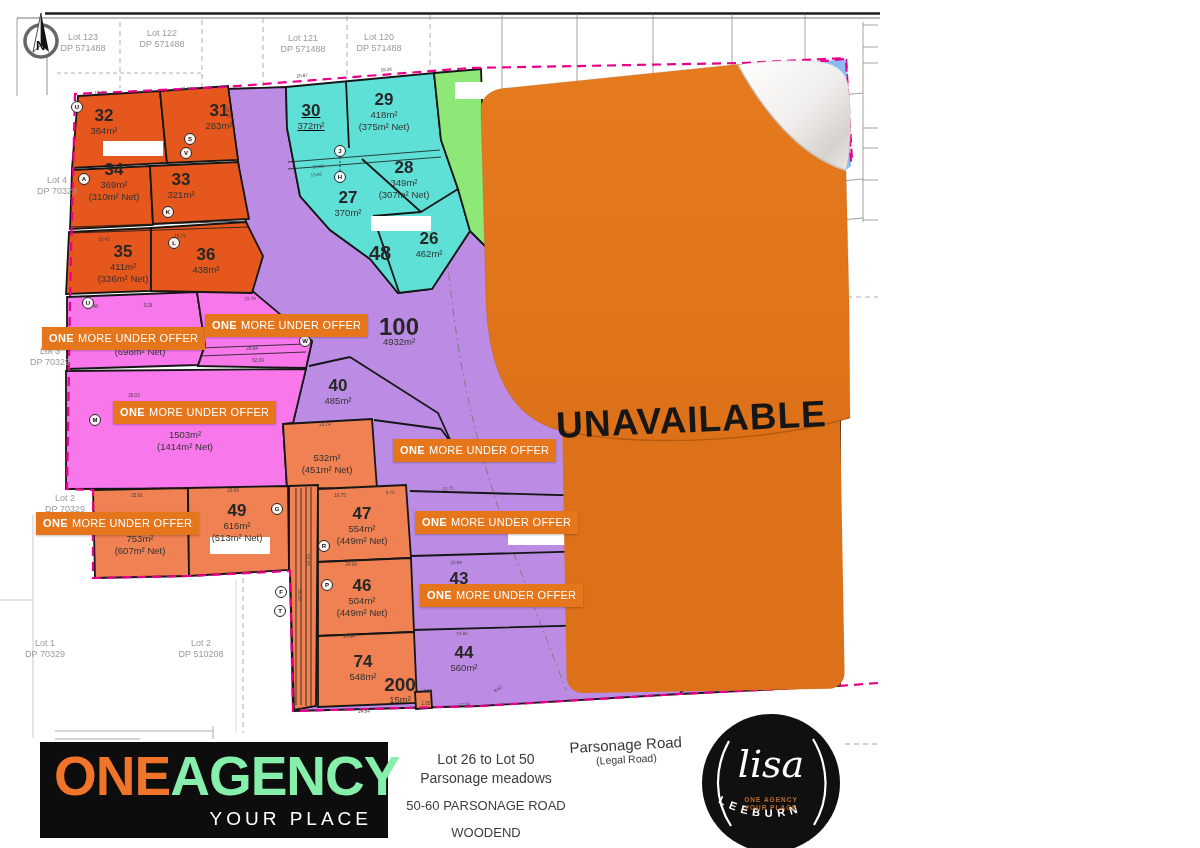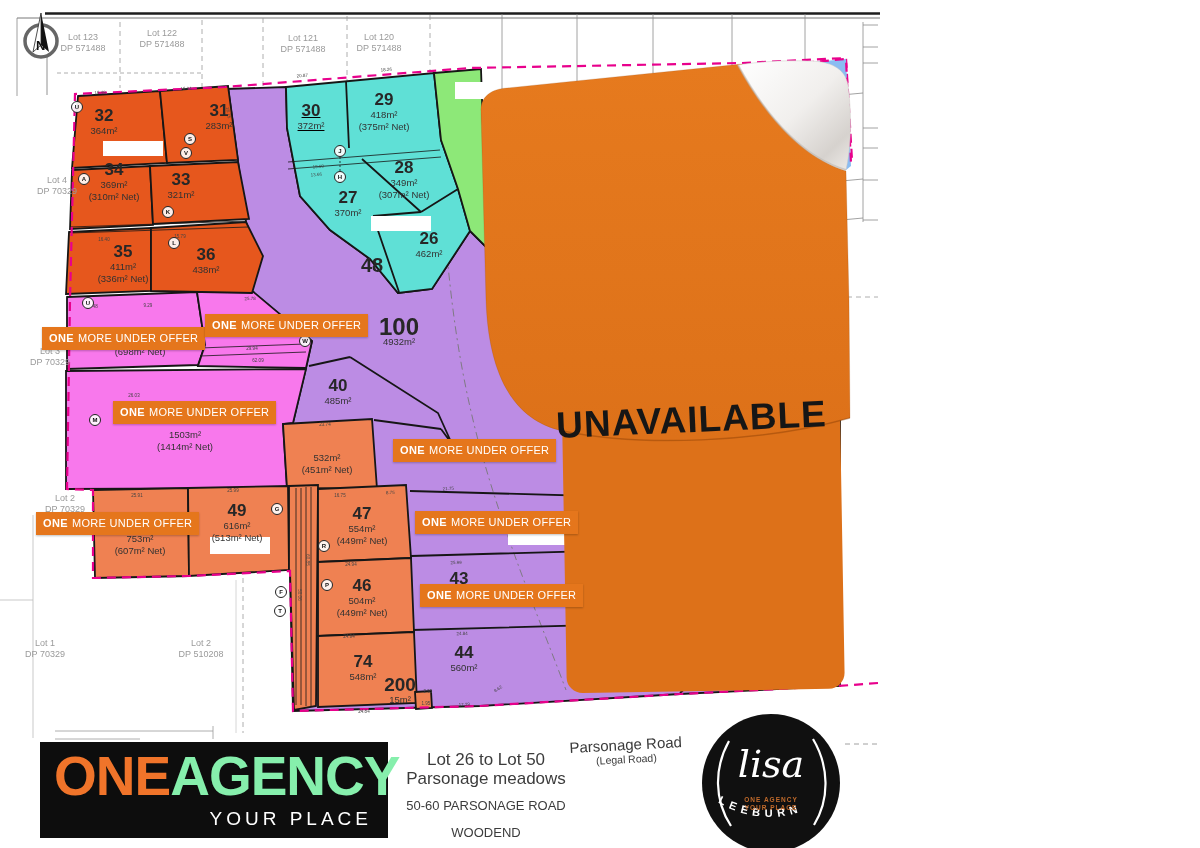--- a/index.html
+++ b/index.html
@@ -33,21 +33,21 @@
                font-size:37px;font-weight:600;letter-spacing:1px;color:#161616;
                transform:rotate(-2.5deg);}
   
   #brandbox{position:absolute;left:40px;top:742px;width:348px;height:96px;background:#0d0d0d;}
   #brandline{position:absolute;left:14px;top:2px;font-size:55px;font-weight:700;letter-spacing:-1px;line-height:64px;}
   #brandline .one{color:#F0742A;}
   #brandline .agency{color:#86efac;}
   #brandtag{position:absolute;right:16px;top:66px;font-size:19px;letter-spacing:4px;color:#fff;font-weight:400;}
   #centerblock{position:absolute;left:486px;top:750px;transform:translateX(-50%);width:220px;
                text-align:center;color:#3c3c3c;}
-  #centerblock .big{font-size:17px;line-height:19px;}
+  #centerblock .big{font-size:14px;line-height:19px;}
   #centerblock .addr{font-size:13px;line-height:18px;margin-top:9px;}
   #roadlabel{position:absolute;left:626px;top:737px;transform:translateX(-50%) rotate(-3deg);
              text-align:center;color:#3a3a3a;}
   #roadlabel .rn{font-size:15px;font-weight:500;line-height:16px;}
   #roadlabel .rs{font-size:10.5px;line-height:12px;}
   #lisa-script{position:absolute;left:771px;top:742px;transform:translateX(-50%);
                font-family:"DejaVu Serif",serif;font-style:italic;font-size:38px;color:#fff;}
   #lisa-small{position:absolute;left:771px;top:796px;transform:translateX(-50%);text-align:center;
               color:#C06A2B;font-size:6.5px;font-weight:700;letter-spacing:1px;line-height:8px;}
 </style>
@@ -263,21 +263,21 @@
         <div class="lot" style="left: 348px; top: 189px;">
           <span class="n">27</span>
           <span class="a">370m²</span>
 
         </div>
         <div class="lot" style="left: 429px; top: 230px; text-align: center;">
           <span class="n">26</span>
           <span class="a">462m²</span>
 
         </div>
-        <div class="lot" style="left: 372px; top: 244px; margin-top: 12px;">
+        <div class="lot" style="left: 380px; top: 244px;">
           <span class="n" style="font-size: 20px;">48</span>
 
         </div>
         <div class="lot" style="left: 399px; top: 318px;">
           <span class="n" style="font-size: 24px;">100</span>
           <span class="a">4932m²</span>
 
         </div>
         <div class="lot" style="left: 338px; top: 377px;">
           <span class="n">40</span>

